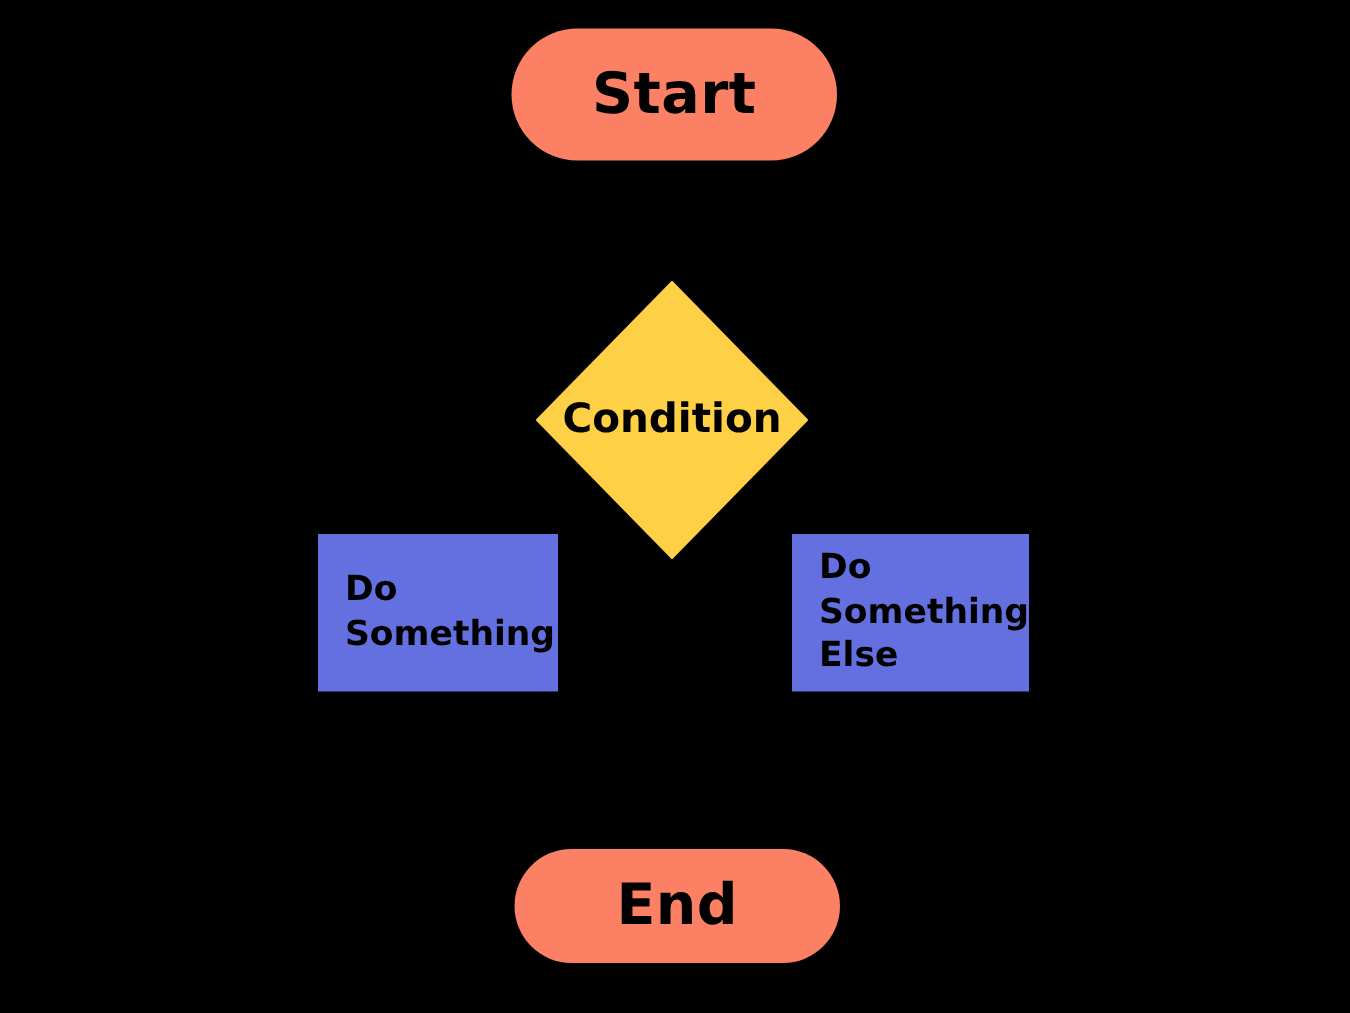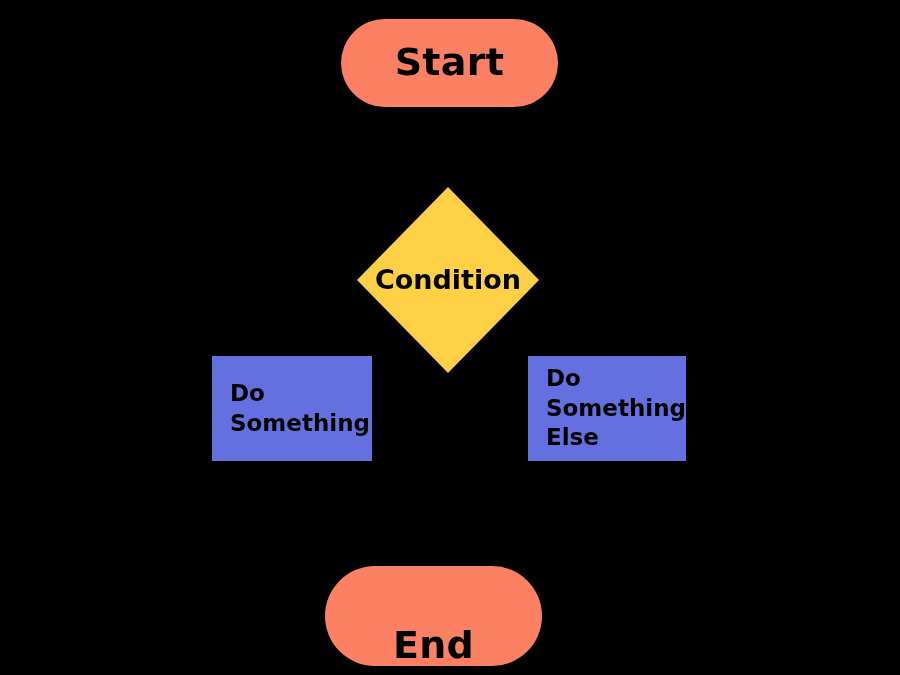--- a/index.html
+++ b/index.html
@@ -86,21 +86,21 @@
     text-align: center;
     line-height: 1.05;
     white-space: nowrap;
   }
 
   
   #node-start    { left: 341px; top: 19px;  width: 217px; height: 88px; }
   #node-condition{ left: 357px; top: 187px; width: 182px; height: 186px; }
   #node-do       { left: 212px; top: 356px; width: 160px; height: 105px; }
   #node-do-else  { left: 528px; top: 356px; width: 158px; height: 105px; }
-  #node-end      { left: 325px; top: 566px; width: 217px; height: 100px; align-items: flex-end; }
+  #node-end      { left: 343px; top: 566px; width: 217px; height: 76px; }
 </style>
 </head>
 <body>
 
 <div id="canvas">
 
   <svg class="edge-layer" viewBox="0 0 900 675" xmlns="http://www.w3.org/2000/svg">
 
     <g>
       <line class="edge-line" x1="450" y1="107" x2="450" y2="180"></line>

